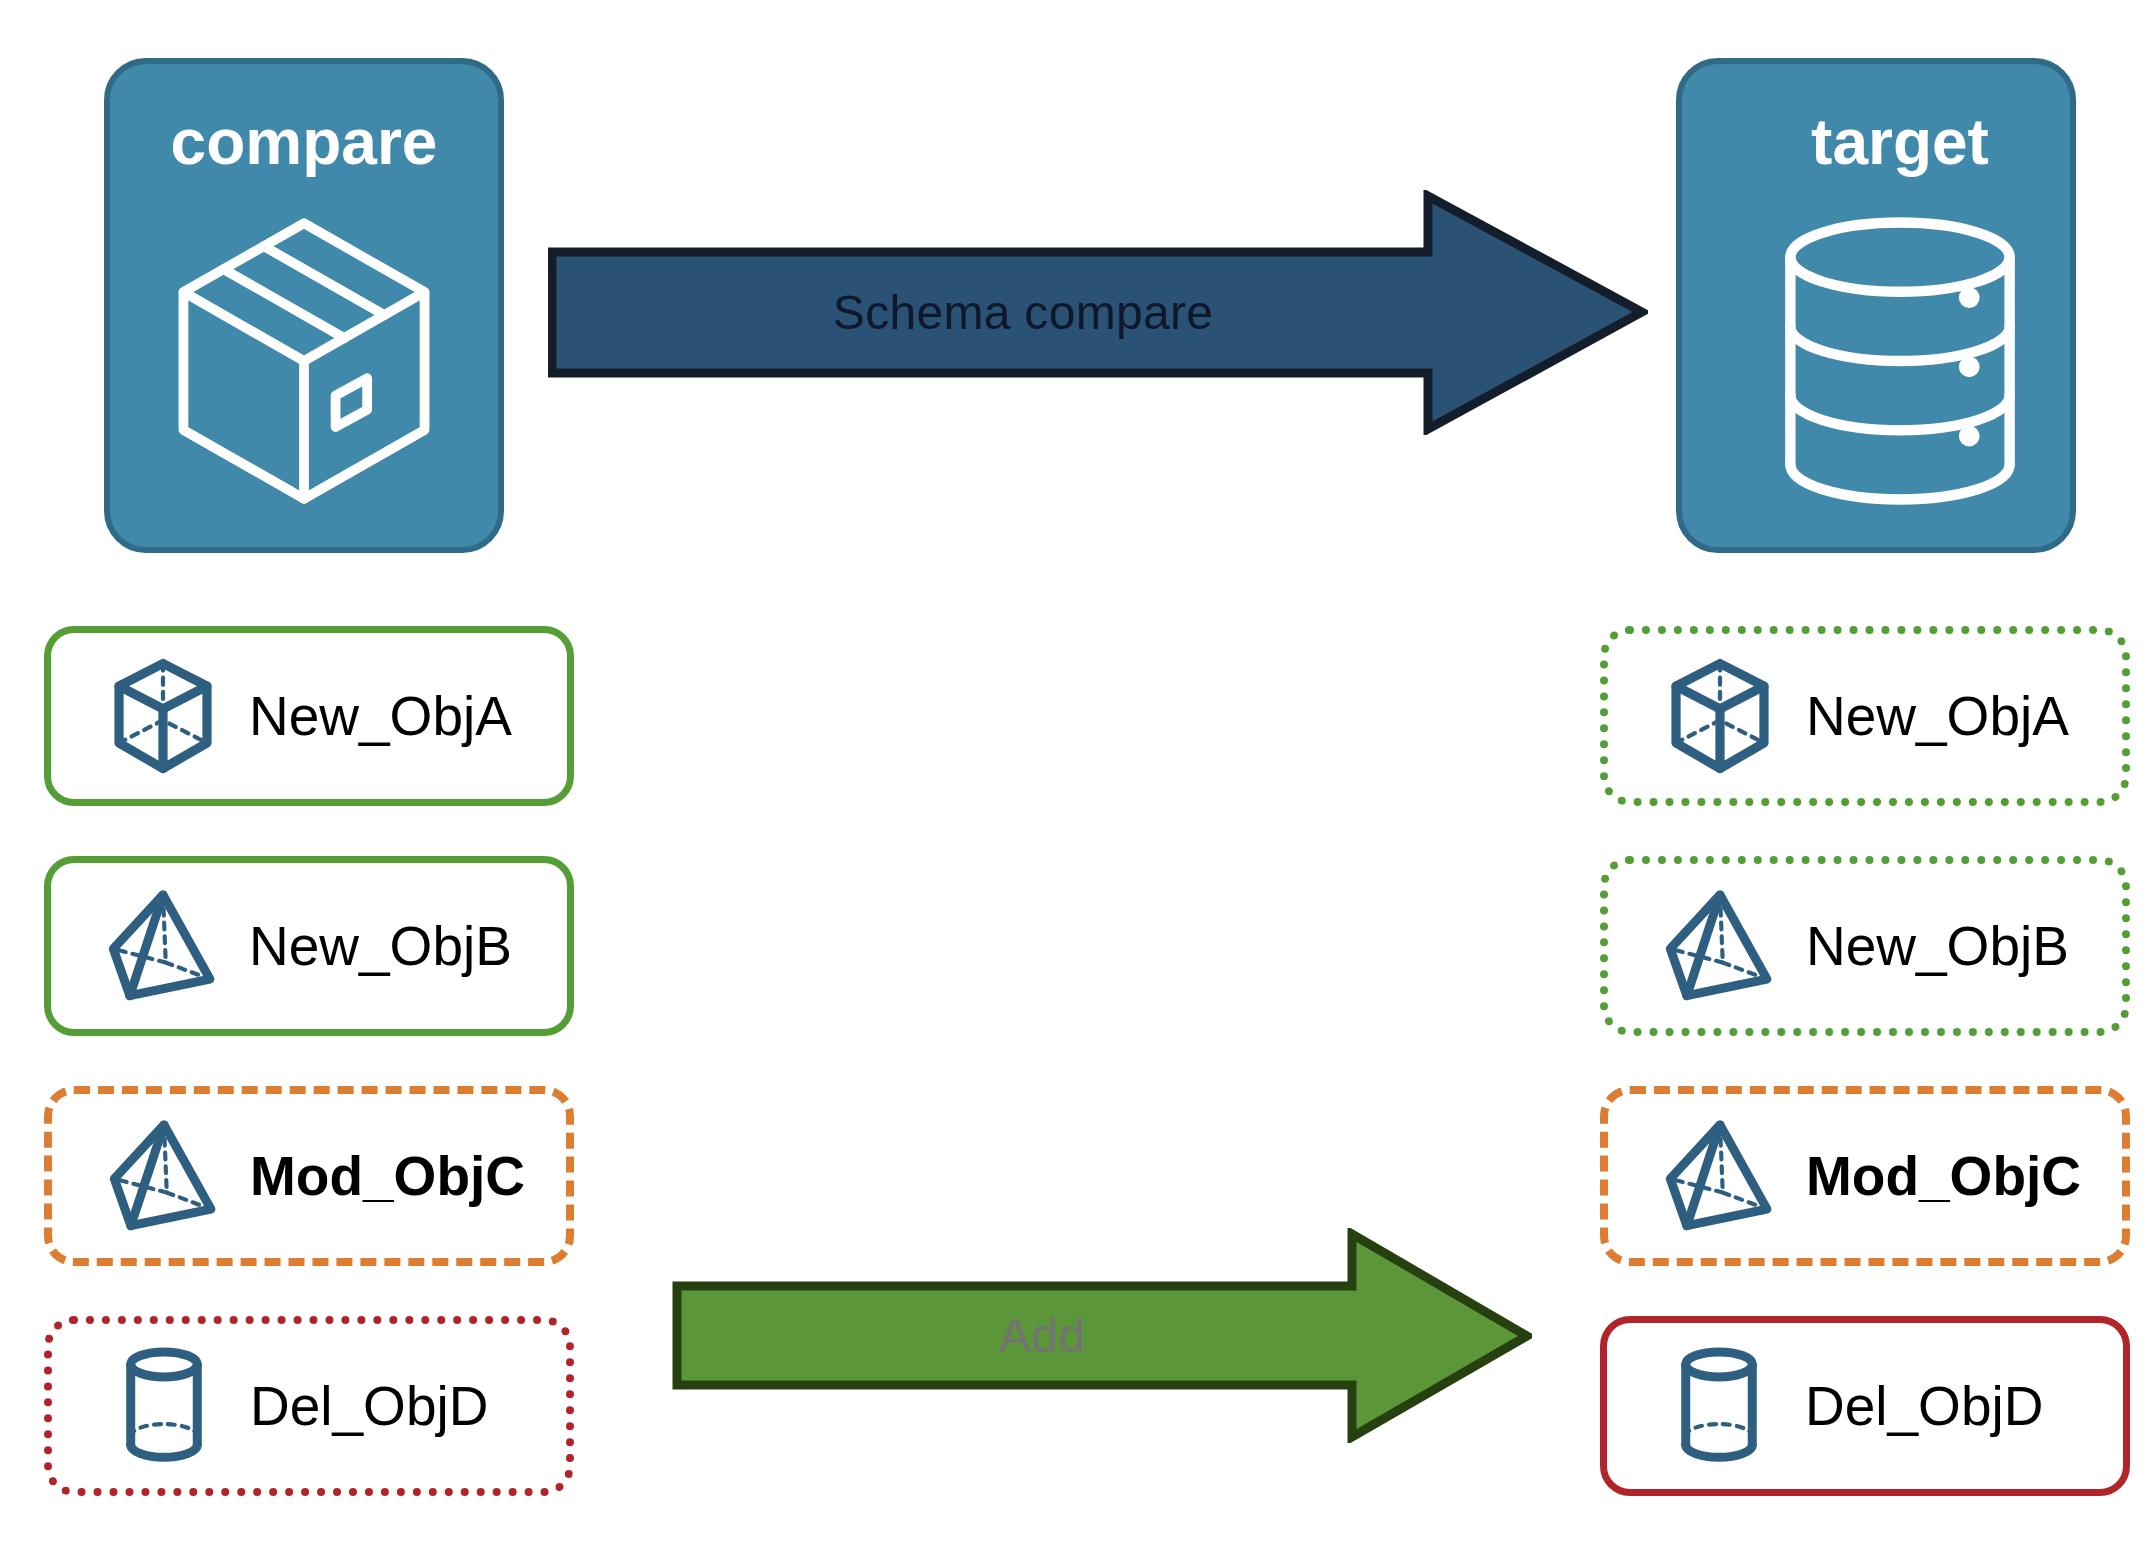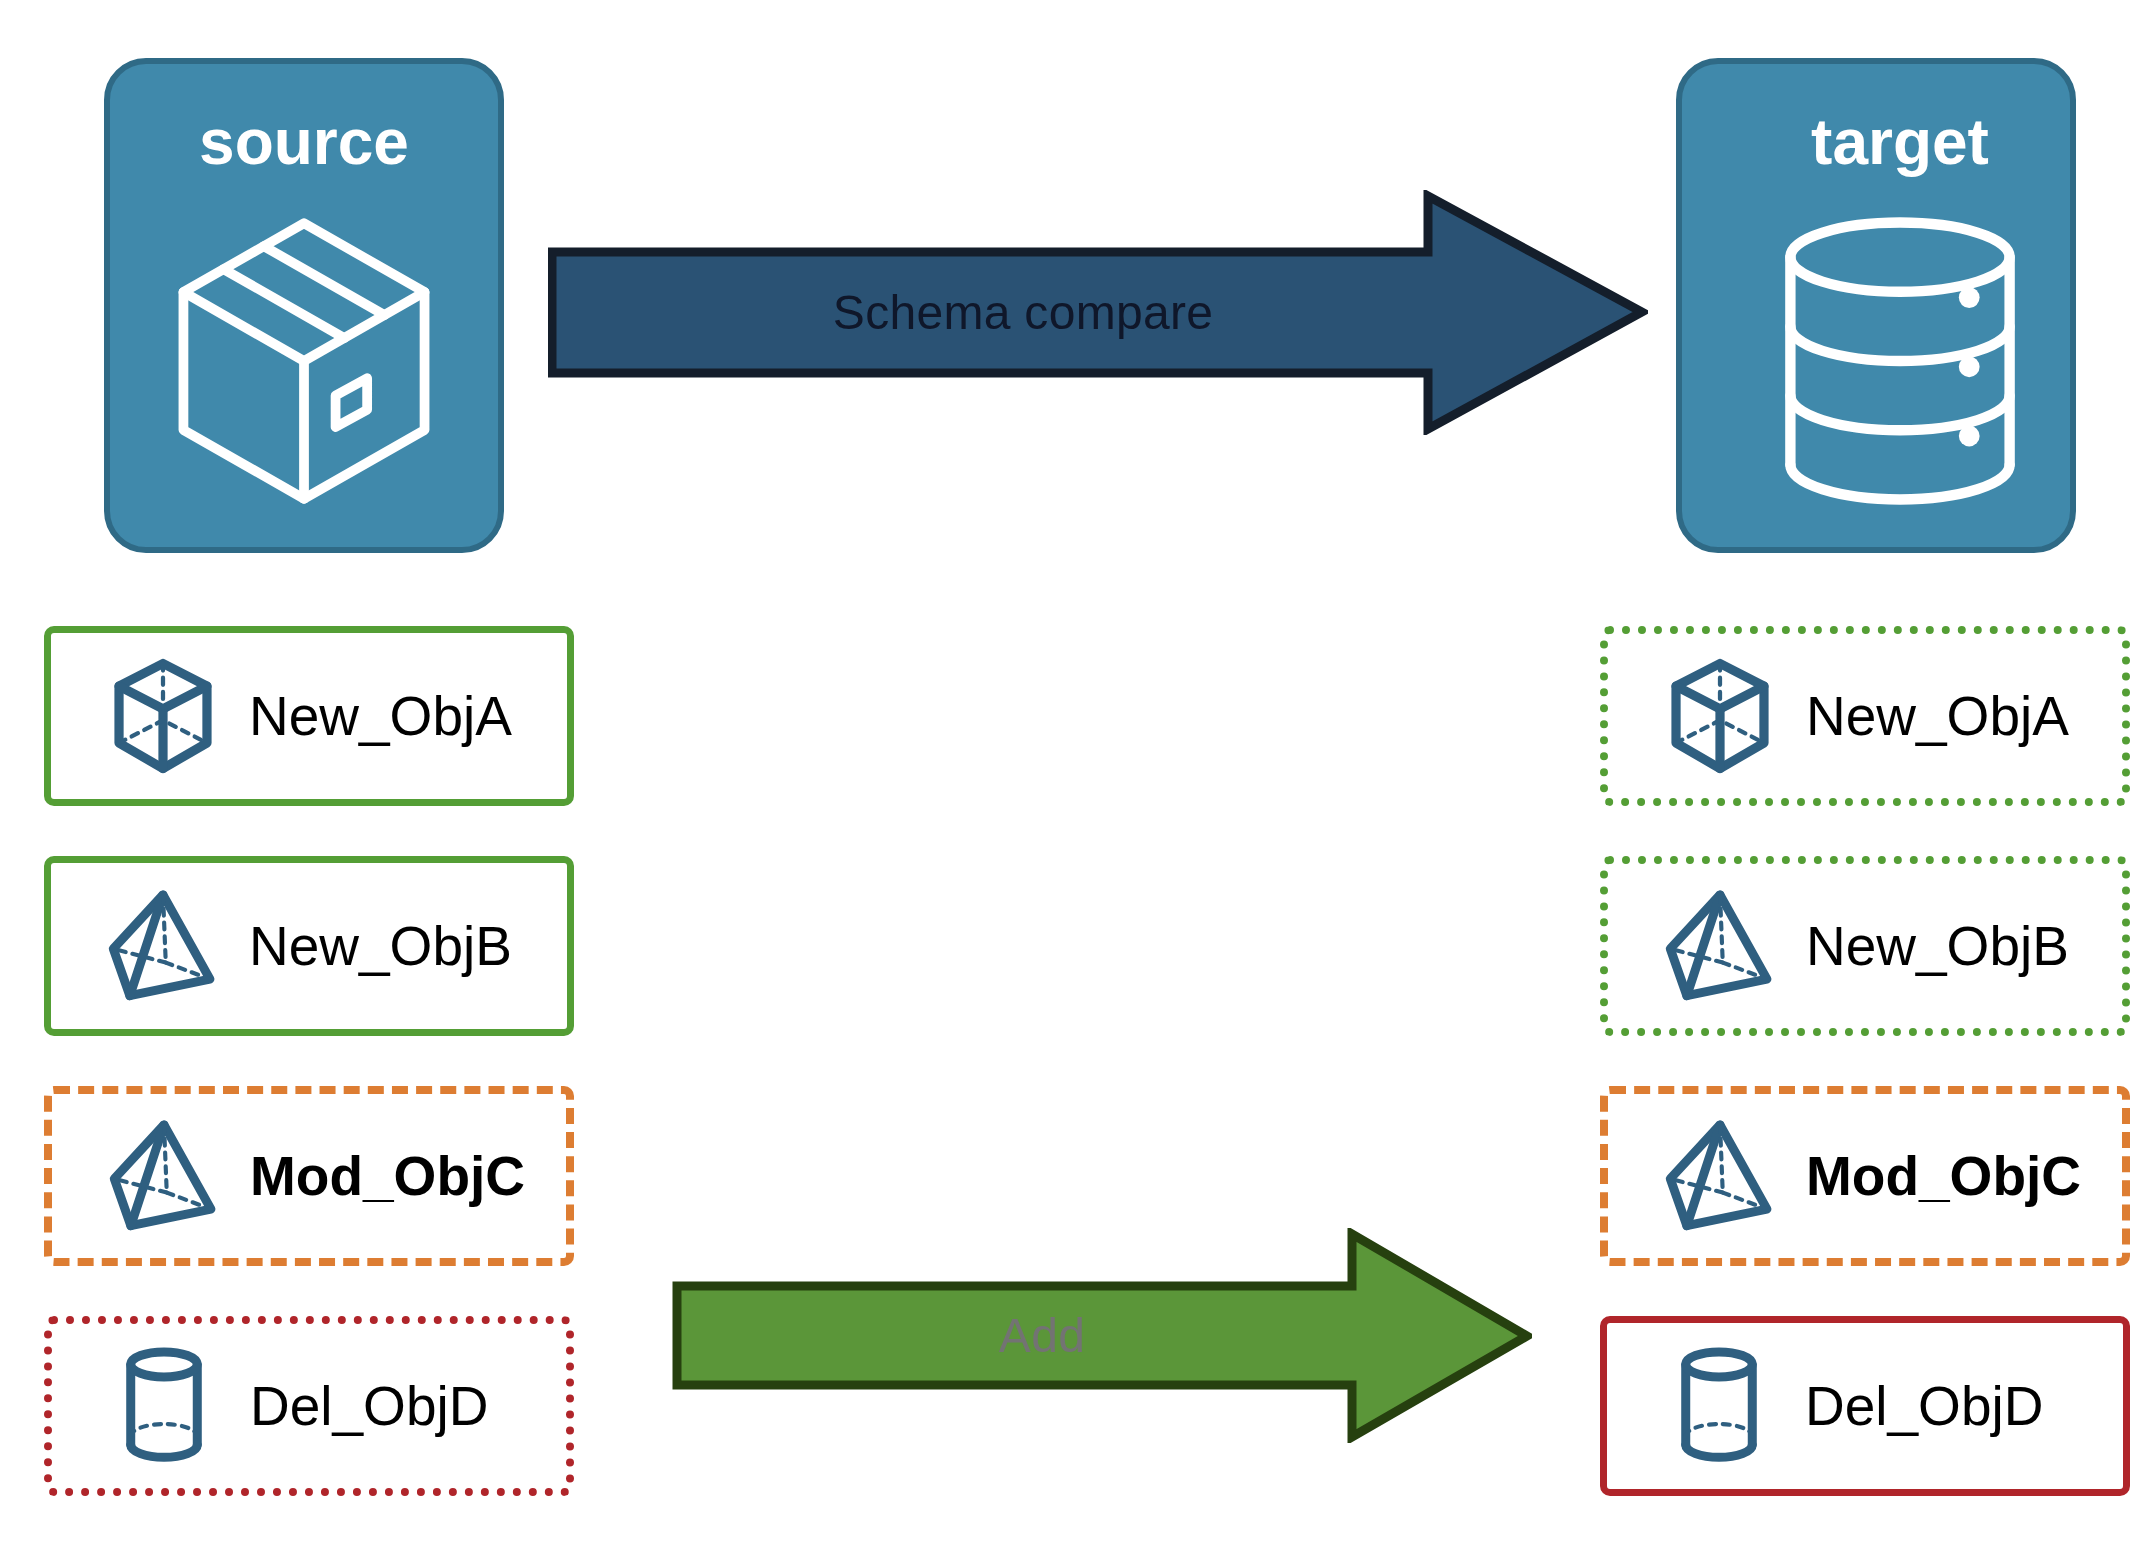--- a/index.html
+++ b/index.html
@@ -43,21 +43,21 @@
   .row{position:absolute;left:0;width:2150px;height:200px;}
   #row-0{top:616px;}
   #row-1{top:846px;}
   #row-2{top:1076px;font-weight:bold;}
   #row-3{top:1306px;}
 
   .obj-card{
     position:absolute;top:10px;height:180px;
     box-sizing:border-box;
     background:#ffffff;
-    border-radius:10px;
+    border-radius:30px;
     display:flex;align-items:center;
   }
   .obj-card.left{left:44px;width:530px;}
   .obj-card.right{left:1600px;width:530px;}
 
   .obj-card .obj-icon{
     width:120px;height:130px;margin-left:52px;
     display:flex;align-items:center;justify-content:center;flex:none;
   }
   .obj-card .obj-label{
@@ -83,21 +83,21 @@
   }
   #arrow-0{left:672px;top:612px;width:860px;height:215px;}
   #arrow-0 .arrow-label{width:740px;height:215px;}
 </style>
 </head>
 <body>
 
 <div class="stage">
 
   <div class="endpoint" id="endpoint-source">
-    <div class="ep-title">source</div>
+    <div class="ep-title">compare</div>
     <div class="ep-icon">
       <svg width="290" height="310" viewBox="0 0 100 108" fill="none" aria-hidden="true">
         <g stroke="#ffffff" stroke-width="3.4" stroke-linejoin="round" stroke-linecap="round" fill="none">
 
           <path d="M50 6 L92 30 L92 78 L50 102 L8 78 L8 30 Z"></path>
 
           <path d="M50 54 L50 102"></path>
 
           <path d="M8 30 L50 54 L92 30"></path>
 

